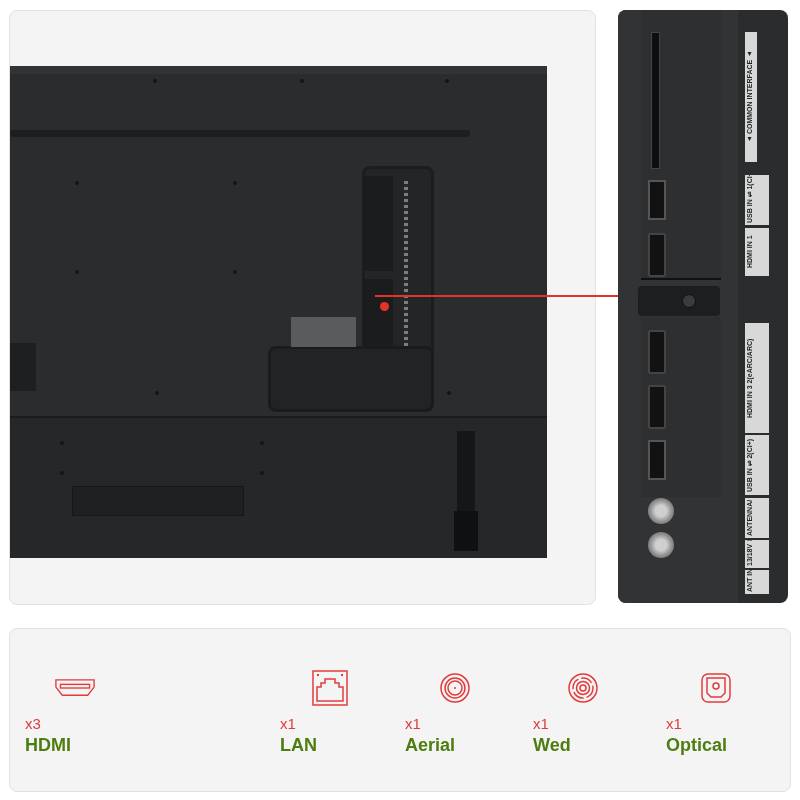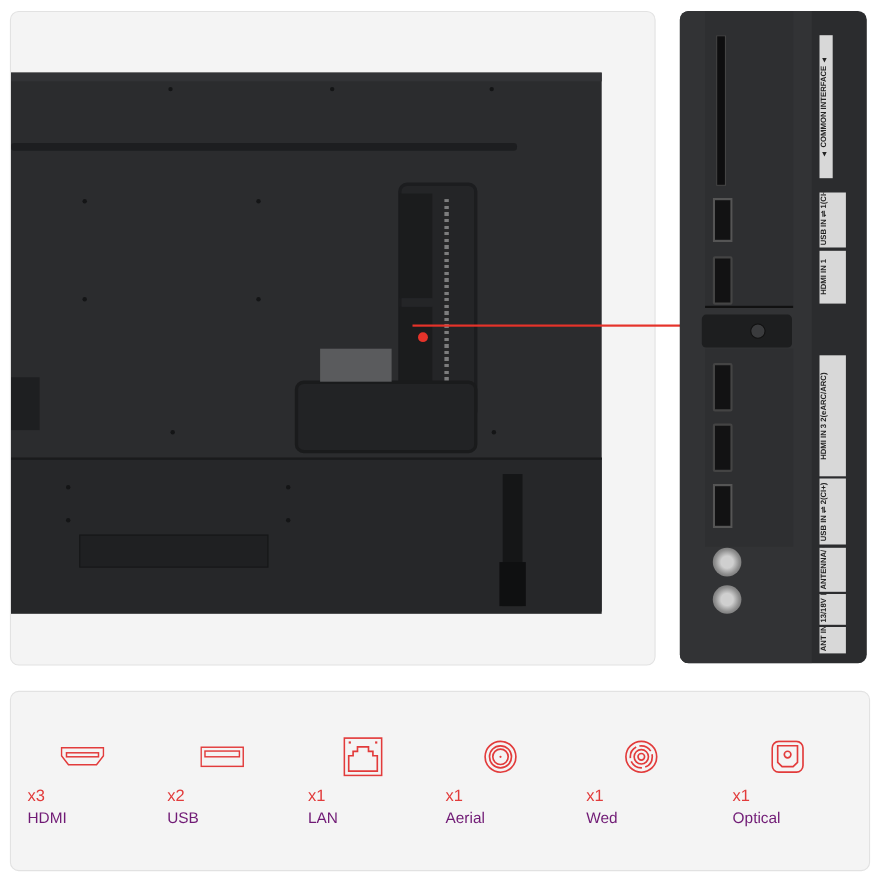--- a/index.html
+++ b/index.html
@@ -33,21 +33,21 @@
   .port-hdmi{position:absolute;width:14px;height:40px;background:#121213;border:2px solid #444;border-radius:2px;}
   .port-usb{position:absolute;width:14px;height:36px;background:#121213;border:2px solid #555;}
   .coax{position:absolute;width:26px;height:26px;border-radius:50%;background:radial-gradient(circle,#cfcfcf 0 30%,#8e8e8e 60%,#555 100%);}
   .label-col{position:absolute;left:127px;top:0;width:30px;height:593px;}
   .vlabel{position:absolute;background:#d8d8d8;color:#222;font-size:7px;font-weight:bold;writing-mode:vertical-rl;transform:rotate(180deg);text-align:center;line-height:8px;padding:2px 1px;box-sizing:border-box;font-family:"Liberation Sans",sans-serif;white-space:nowrap;overflow:hidden;}
 
   .features{position:absolute;left:9px;top:628px;width:780px;height:162px;background:#f4f4f4;border:1px solid #e2e2e2;border-radius:8px;}
   .feat{position:absolute;top:4px;width:100px;height:162px;text-align:left;}
   .feat .icon{position:absolute;left:30px;top:35px;width:40px;height:40px;display:flex;align-items:center;justify-content:center;}
   .feat .count{position:absolute;left:0;width:100%;top:82px;color:#e23b3b;font-size:15px;}
-  .feat .name{position:absolute;left:0;width:100%;top:102px;color:#701a75;font-size:14px;font-weight:normal;}
+  .feat .name{position:absolute;left:0;width:100%;top:102px;color:#4d7c0f;font-size:18px;font-weight:bold;}
 </style>
 </head>
 <body>
 
 <div class="panel-left">
   <div class="tv-back"></div>
   <div class="tv-top-edge"></div>
   <div class="tv-slot"></div>
 
   <div class="screw" style="left:143px;top:68px"></div>
@@ -113,30 +113,20 @@
     <div class="icon">
       <svg width="44" height="20" viewBox="0 0 44 20">
           <path d="M1 1 H43 V9 L36 18 H8 L1 9 Z" fill="none" stroke="#e23b3b" stroke-width="1.5"></path>
           <rect x="6" y="6" width="32" height="4" fill="none" stroke="#e23b3b" stroke-width="1.5"></rect>
         </svg>
     </div>
     <div class="count">x3</div>
     <div class="name">HDMI</div>
   </div>
 
-  <div class="feat" style="left:142px">
-    <div class="icon">
-      <svg width="46" height="22" viewBox="0 0 46 22">
-          <rect x="1" y="1" width="44" height="20" fill="none" stroke="#e23b3b" stroke-width="1.5"></rect>
-          <rect x="5" y="5" width="36" height="6" fill="none" stroke="#e23b3b" stroke-width="1.5"></rect>
-        </svg>
-    </div>
-    <div class="count">x2</div>
-    <div class="name">USB</div>
-  </div>
 
   <div class="feat" style="left:270px">
     <div class="icon">
       <svg width="36" height="36" viewBox="0 0 36 36">
           <rect x="1" y="1" width="34" height="34" fill="none" stroke="#e23b3b" stroke-width="1.5"></rect>
           <path d="M5 31 V17 H9 V13 H13 V9 H23 V13 H27 V17 H31 V31 Z" fill="none" stroke="#e23b3b" stroke-width="1.5"></path>
           <rect x="5" y="4" width="2" height="2" fill="#e23b3b"></rect>
           <rect x="29" y="4" width="2" height="2" fill="#e23b3b"></rect>
         </svg>
     </div>

